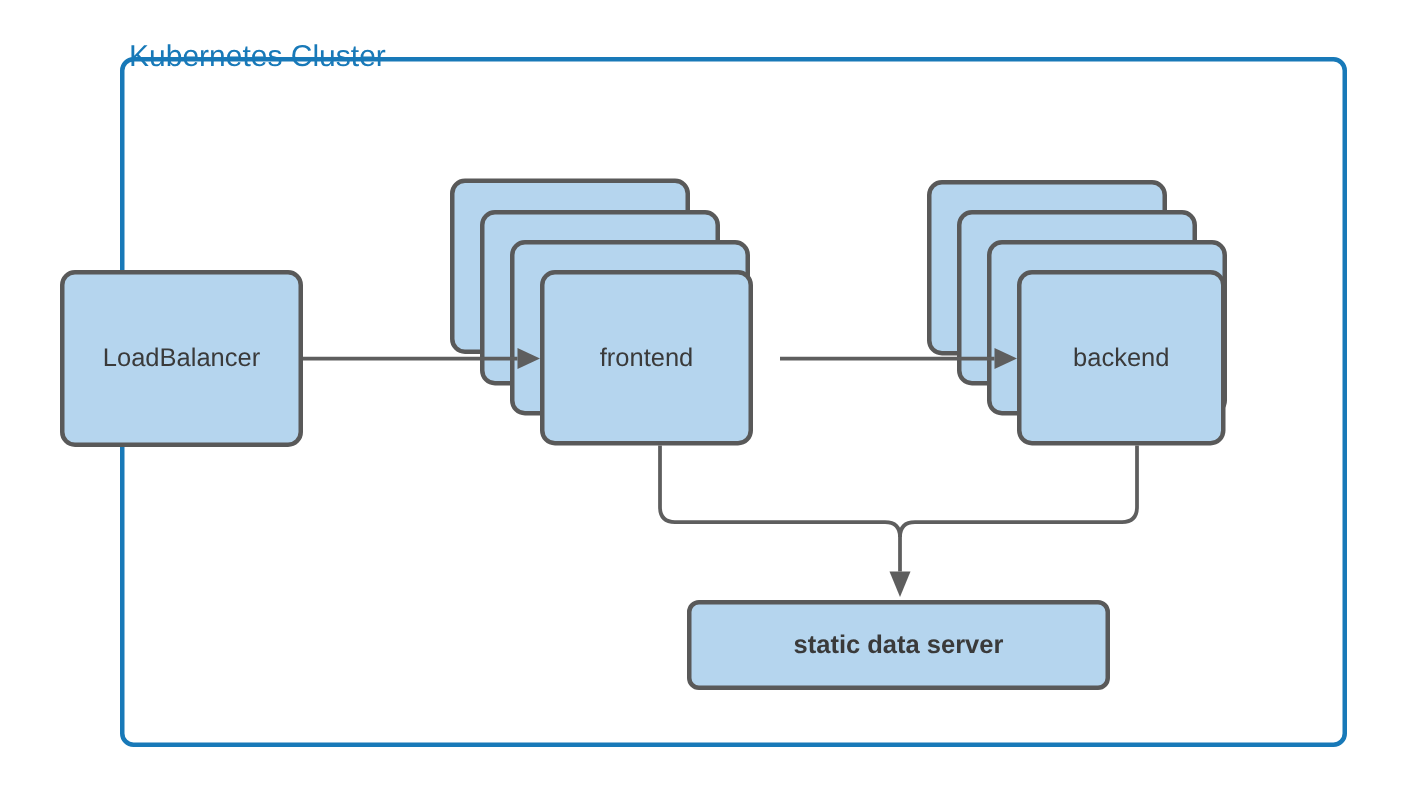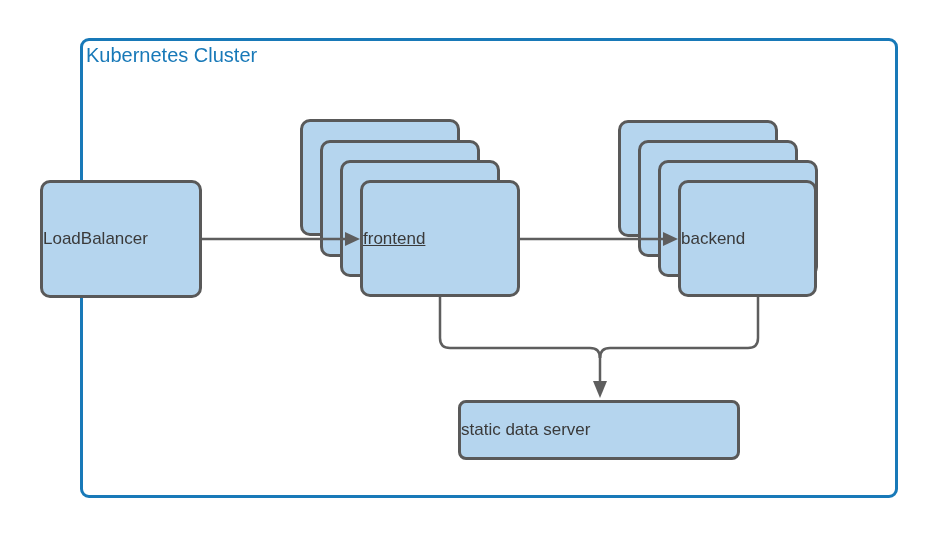--- a/index.html
+++ b/index.html
@@ -23,50 +23,51 @@
     top: 38px;
     width: 812px;
     height: 454px;
     border: 3px solid #1879b8;
     border-radius: 9px;
     background: transparent;
   }
   .cluster-label {
     position: absolute;
     left: 86px;
-    top: 43px;
+    top: 26px;
     font-size: 20px;
     line-height: 24px;
     color: #1879b8;
     white-space: nowrap;
   }
   .node {
     position: absolute;
     box-sizing: border-box;
     background: #b5d5ee;
     border: 3px solid #595959;
     border-radius: 10px;
     display: flex;
     align-items: center;
+    justify-content: center;
     color: #3a3a3a;
     font-size: 17px;
   }
   .lb    { left: 40px;  top: 180px; width: 162px; height: 118px; }
   .stackbox { position: absolute; box-sizing: border-box; background: #b5d5ee;
               border: 3px solid #595959; border-radius: 10px;
               width: 160px; height: 117px; }
   .fe-s1 { left: 300px; top: 119px; }
   .fe-s2 { left: 320px; top: 140px; }
   .fe-s3 { left: 340px; top: 160px; }
-  .fe    { left: 360px; top: 180px; width: 160px; height: 117px; text-decoration: underline; }
+  .fe    { left: 360px; top: 180px; width: 142px; height: 117px; }
   .be-s1 { left: 618px; top: 120px; }
   .be-s2 { left: 638px; top: 140px; }
   .be-s3 { left: 658px; top: 160px; }
   .be    { left: 678px; top: 180px; width: 139px; height: 117px; }
-  .sds   { left: 458px; top: 400px; width: 282px; height: 60px; border-radius: 8px; }
+  .sds   { left: 458px; top: 400px; width: 282px; height: 60px; border-radius: 8px; font-weight: bold; }
   svg.connectors {
     position: absolute;
     left: 0; top: 0;
     width: 940px; height: 540px;
     pointer-events: none;
   }
   svg.connectors path {
     fill: none;
     stroke: #5e5e5e;
     stroke-width: 2.5;

